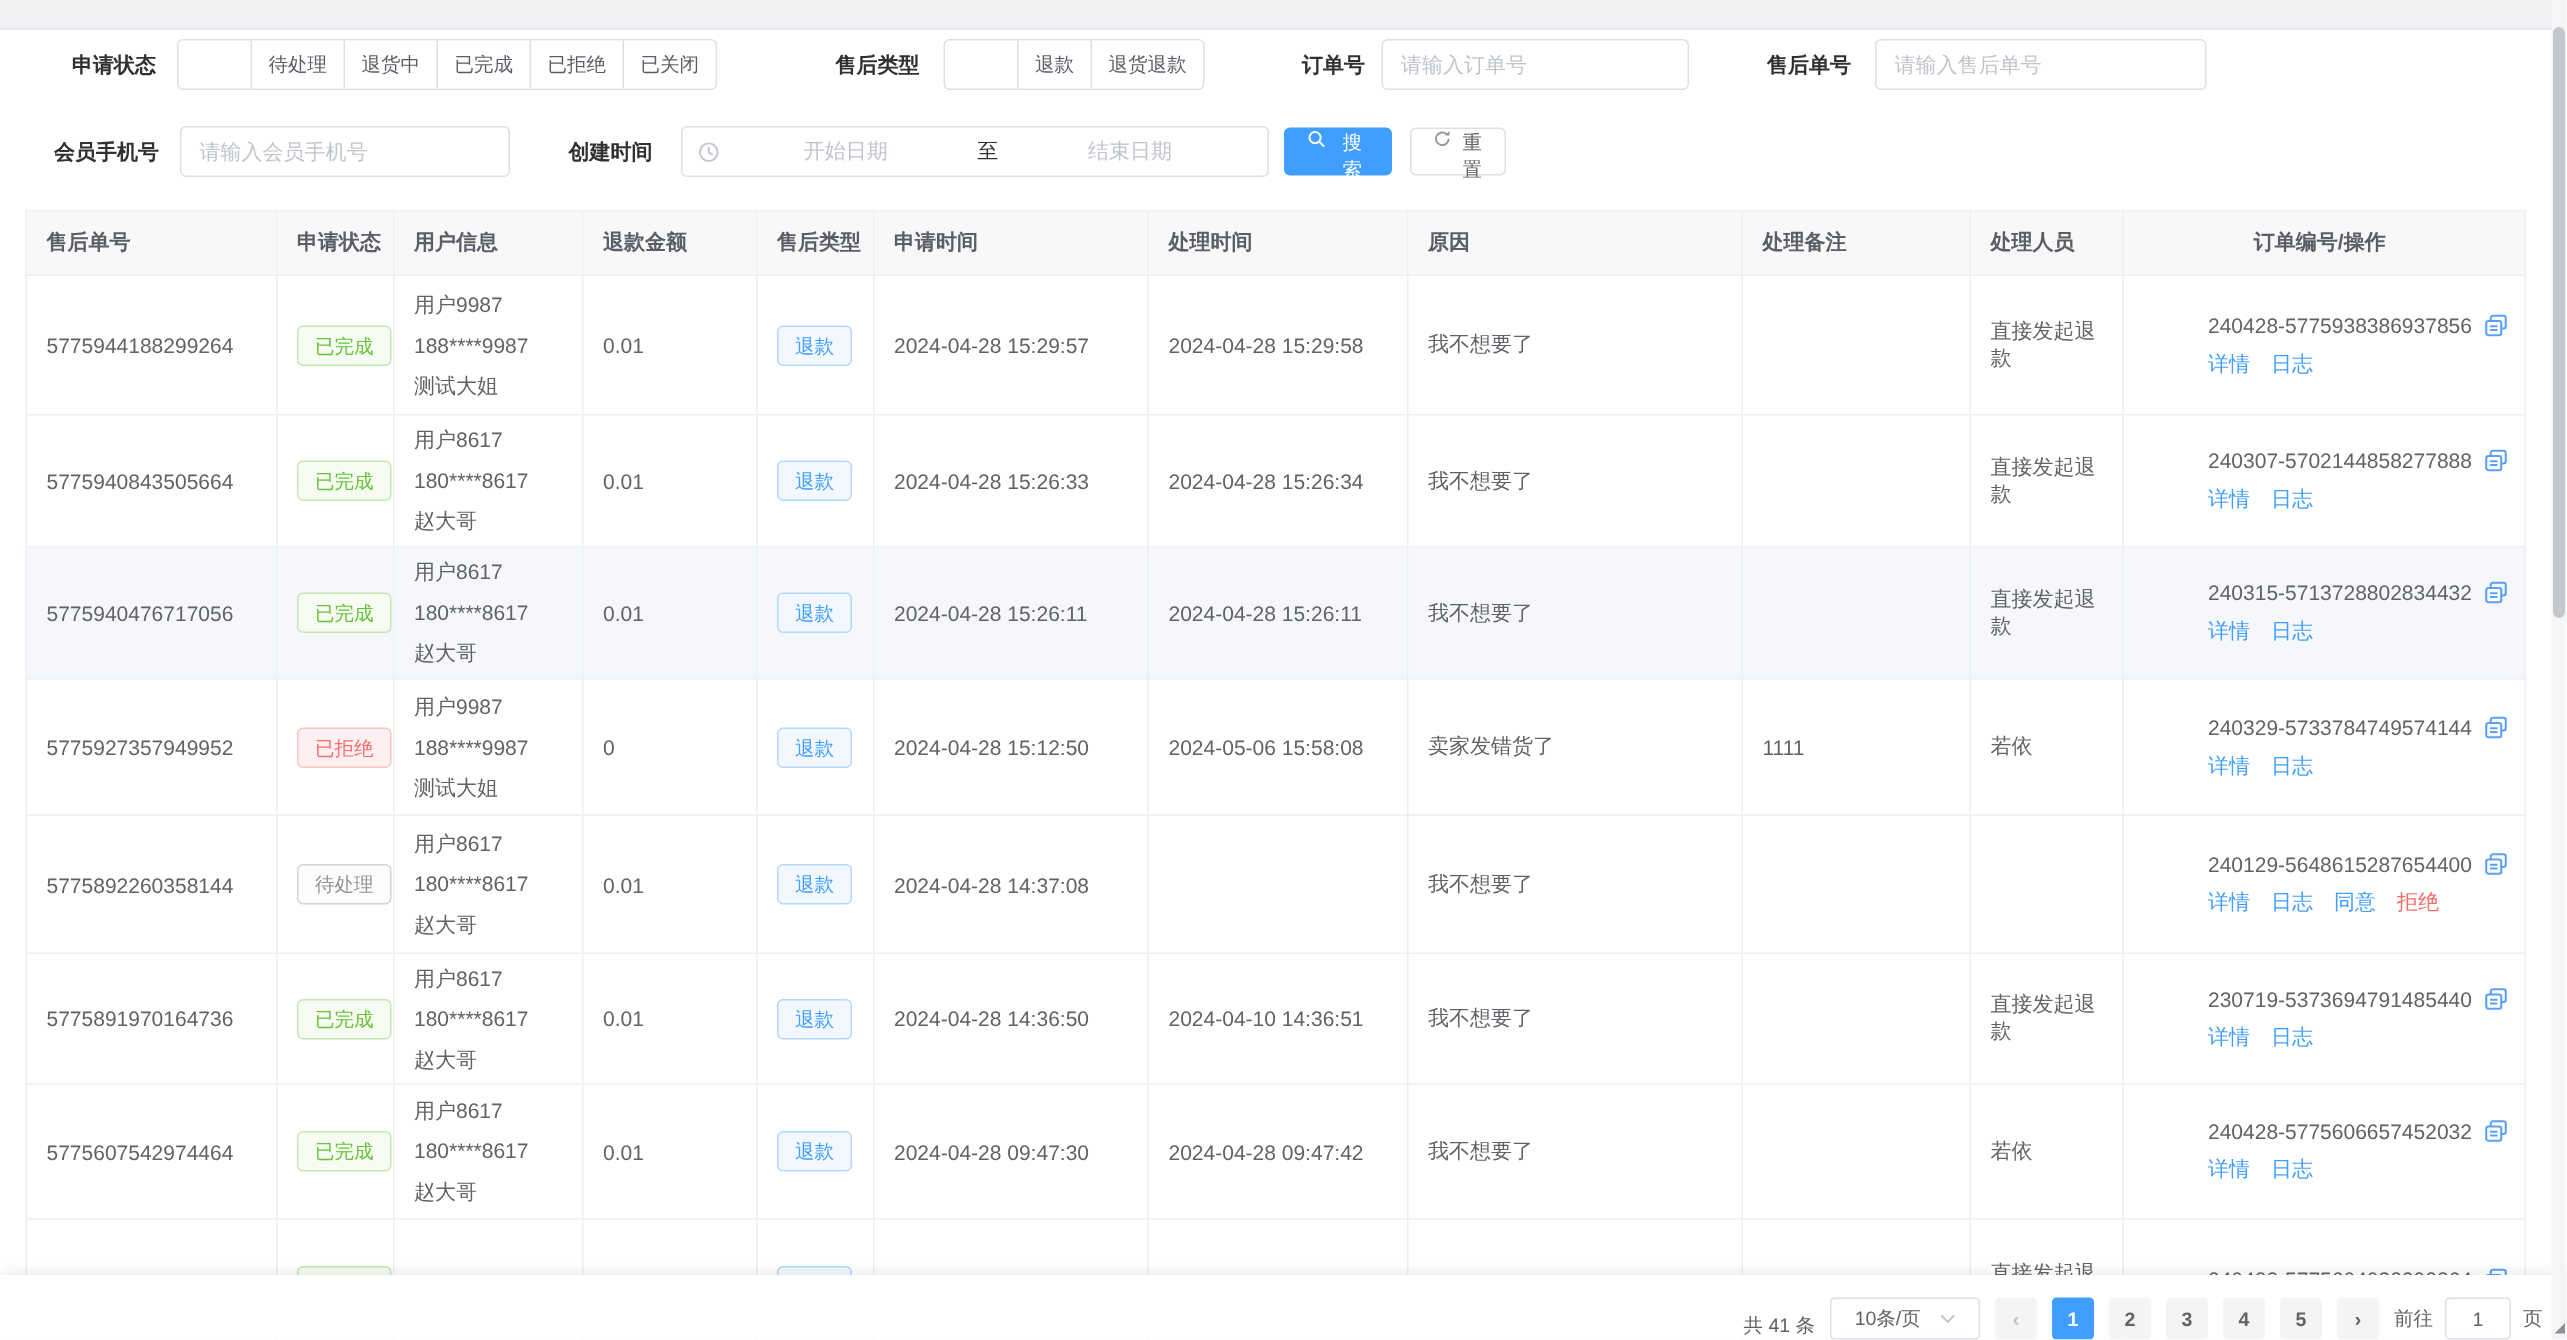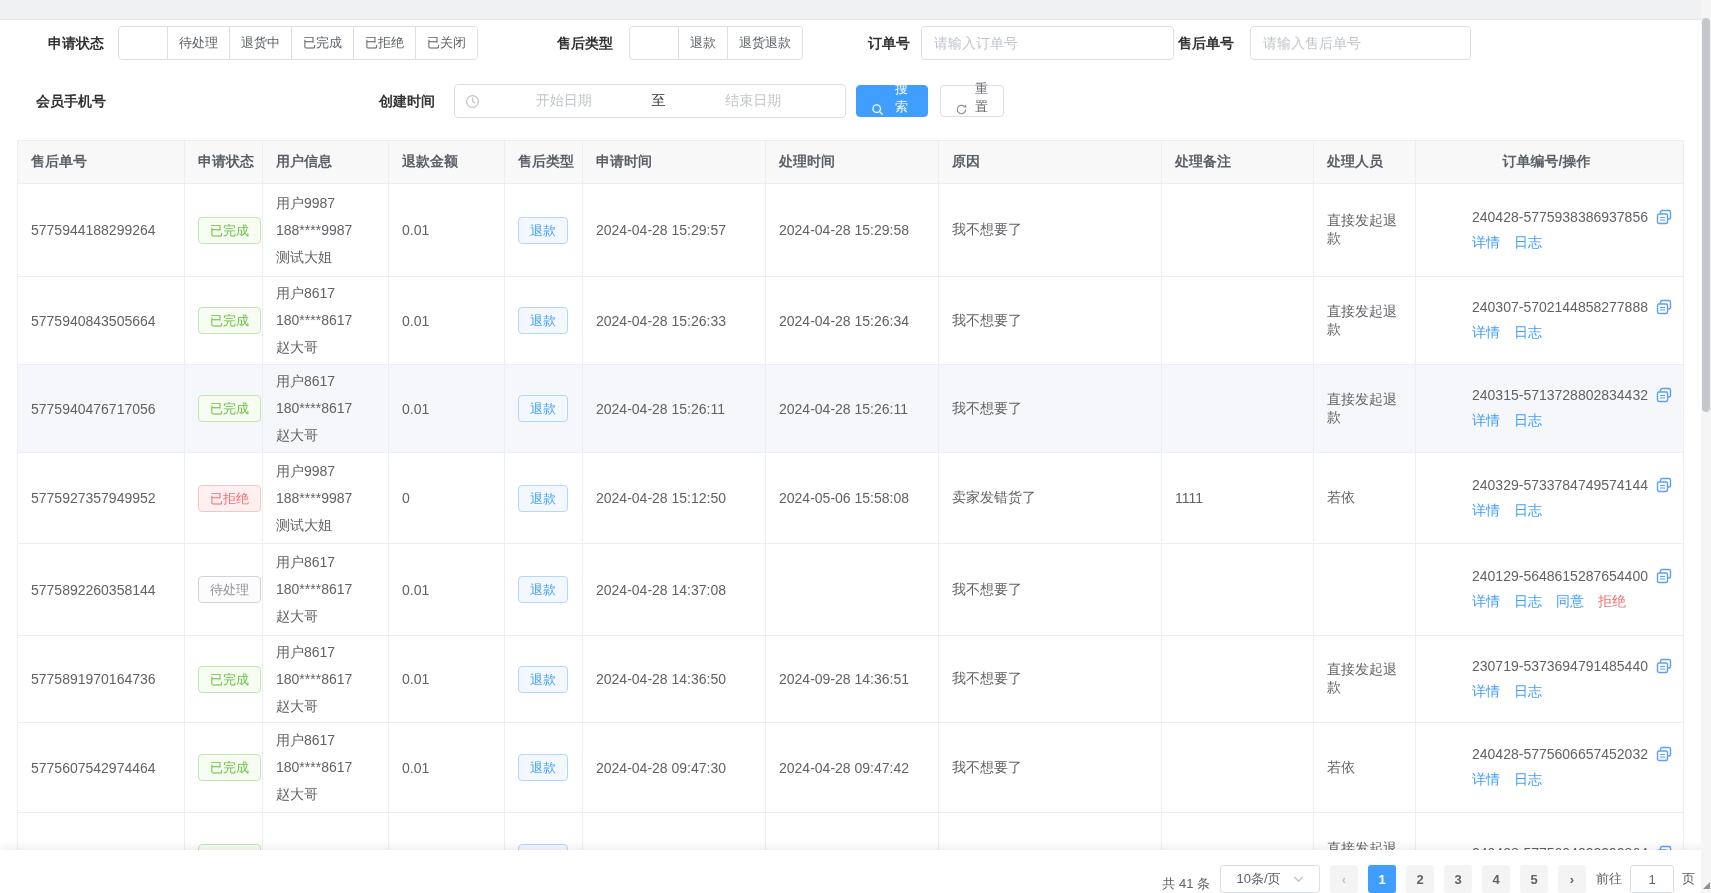--- a/index.html
+++ b/index.html
@@ -14,21 +14,21 @@
   .row1{top:26px;} .row2{top:84px;}
   .flabel{position:absolute;font-weight:bold;font-size:14px;color:#303133;line-height:34px;white-space:nowrap;}
   .btn-group{position:absolute;display:flex;height:34px;border:1px solid #dcdfe6;border-radius:4px;background:#fff;box-sizing:border-box;overflow:hidden;}
   .gbtn{font-size:13px;color:#5a5e66;background:#fff;border:none;border-left:1px solid #dcdfe6;padding:0 11px;line-height:32px;cursor:pointer;white-space:nowrap;font-family:inherit;}
   .gbtn:first-child{border-left:none;margin-top:36px;}
   .finput{position:absolute;height:34px;box-sizing:border-box;border:1px solid #dcdfe6;border-radius:4px;padding:0 12px;font-size:14px;color:#606266;font-family:inherit;outline:none;background:#fff;}
   .finput::placeholder{color:#c0c4cc;}
   .datebox{position:absolute;height:34px;box-sizing:border-box;border:1px solid #dcdfe6;border-radius:4px;display:flex;align-items:center;padding:0 10px;background:#fff;}
   .datebox .ph{flex:1;text-align:center;color:#c0c4cc;font-size:14px;}
   .datebox .sep{color:#303133;font-size:14px;padding:0 6px;}
-  .btn{position:absolute;height:32px;border-radius:4px;font-size:13px;display:inline-flex;align-items:flex-end;justify-content:center;gap:6px;cursor:pointer;box-sizing:border-box;padding:0 14px;font-family:inherit;}
+  .btn{position:absolute;height:32px;border-radius:4px;font-size:13px;display:inline-flex;align-items:flex-start;justify-content:center;gap:6px;cursor:pointer;box-sizing:border-box;padding:0 14px;font-family:inherit;}
   .btn-primary{background:#409eff;color:#fff;border:1px solid #409eff;}
   .btn-plain{background:#fff;color:#606266;border:1px solid #dcdfe6;}
 
   
   .table-wrap{position:absolute;left:17px;top:140px;width:1667px;}
   table{border-collapse:collapse;table-layout:fixed;width:1666px;}
   th,td{border:1px solid #ebeef5;font-size:14px;color:#606266;padding:0 6px 0 13px;text-align:left;vertical-align:middle;box-sizing:border-box;overflow:hidden;}
   thead th{height:43px;background:#f8f8f9;font-weight:bold;color:#5a5e66;white-space:nowrap;}
   tr.shaded td{background:#f5f7fa;}
   td.c-op,  th.c-op{padding-left:56px;}
@@ -77,27 +77,28 @@
       <button class="gbtn">已拒绝</button>
       <button class="gbtn">已关闭</button>
     </div>
   <span class="flabel" style="left:557px">售后类型</span>
   <div class="btn-group" style="left:629px">
       <button class="gbtn">全部</button>
       <button class="gbtn">退款</button>
       <button class="gbtn">退货退款</button>
     </div>
   <span class="flabel" style="left:868px">订单号</span>
-  <input class="finput" style="left: 921px; width: 253px;" placeholder="请输入订单号">
+  <input class="finput" style="left: 921px; width: 205px;" placeholder="请输入订单号">
   <span class="flabel" style="left:1178px">售后单号</span>
   <input class="finput" style="left: 1250px; width: 221px;" placeholder="请输入售后单号">
 </div>
 
 <div class="filter-row row2">
   <span class="flabel" style="left:36px">会员手机号</span>
+  <input class="finput" style="left: 120px; width: 220px;" placeholder="请输入会员手机号">
   <span class="flabel" style="left:379px">创建时间</span>
   <div class="datebox" style="left:454px;width:392px">
     <span style="display:inline-flex;margin-right:2px;">
       <svg width="15" height="15" viewBox="0 0 16 16">
           <circle cx="8" cy="8" r="6.3" fill="none" stroke="#c0c4cc" stroke-width="1.3"></circle>
           <path d="M8 4.5V8l2.4 1.6" fill="none" stroke="#c0c4cc" stroke-width="1.3" stroke-linecap="round"></path>
         </svg>
     </span>
     <span class="ph">开始日期</span>
     <span class="sep">至</span>
@@ -332,21 +333,21 @@
     <td>
             <div class="user">
               <div>用户8617</div>
               <div>180****8617</div>
               <div>赵大哥</div>
             </div>
           </td>
     <td><span>0.01</span></td>
     <td><span class="badge primary">退款</span></td>
     <td><span>2024-04-28 14:36:50</span></td>
-    <td><span>2024-09-28 14:36:51</span></td>
+    <td><span>2024-04-10 14:36:51</span></td>
     <td><span>我不想要了</span></td>
     <td><span></span></td>
     <td><span>直接发起退款</span></td>
     <td class="c-op">
       <div class="op-line1">
         <span class="order-no">230719-5373694791485440</span>
         <span class="copy-icon">
           <svg width="16" height="16" viewBox="0 0 16 16">
                   <rect x="4.5" y="1.5" width="10" height="8.5" rx="1.5" fill="none" stroke="#5ba0f5" stroke-width="1.4"></rect>
                   <rect x="1.5" y="5" width="10" height="9.5" rx="1.5" fill="#fff" stroke="#5ba0f5" stroke-width="1.4"></rect>

